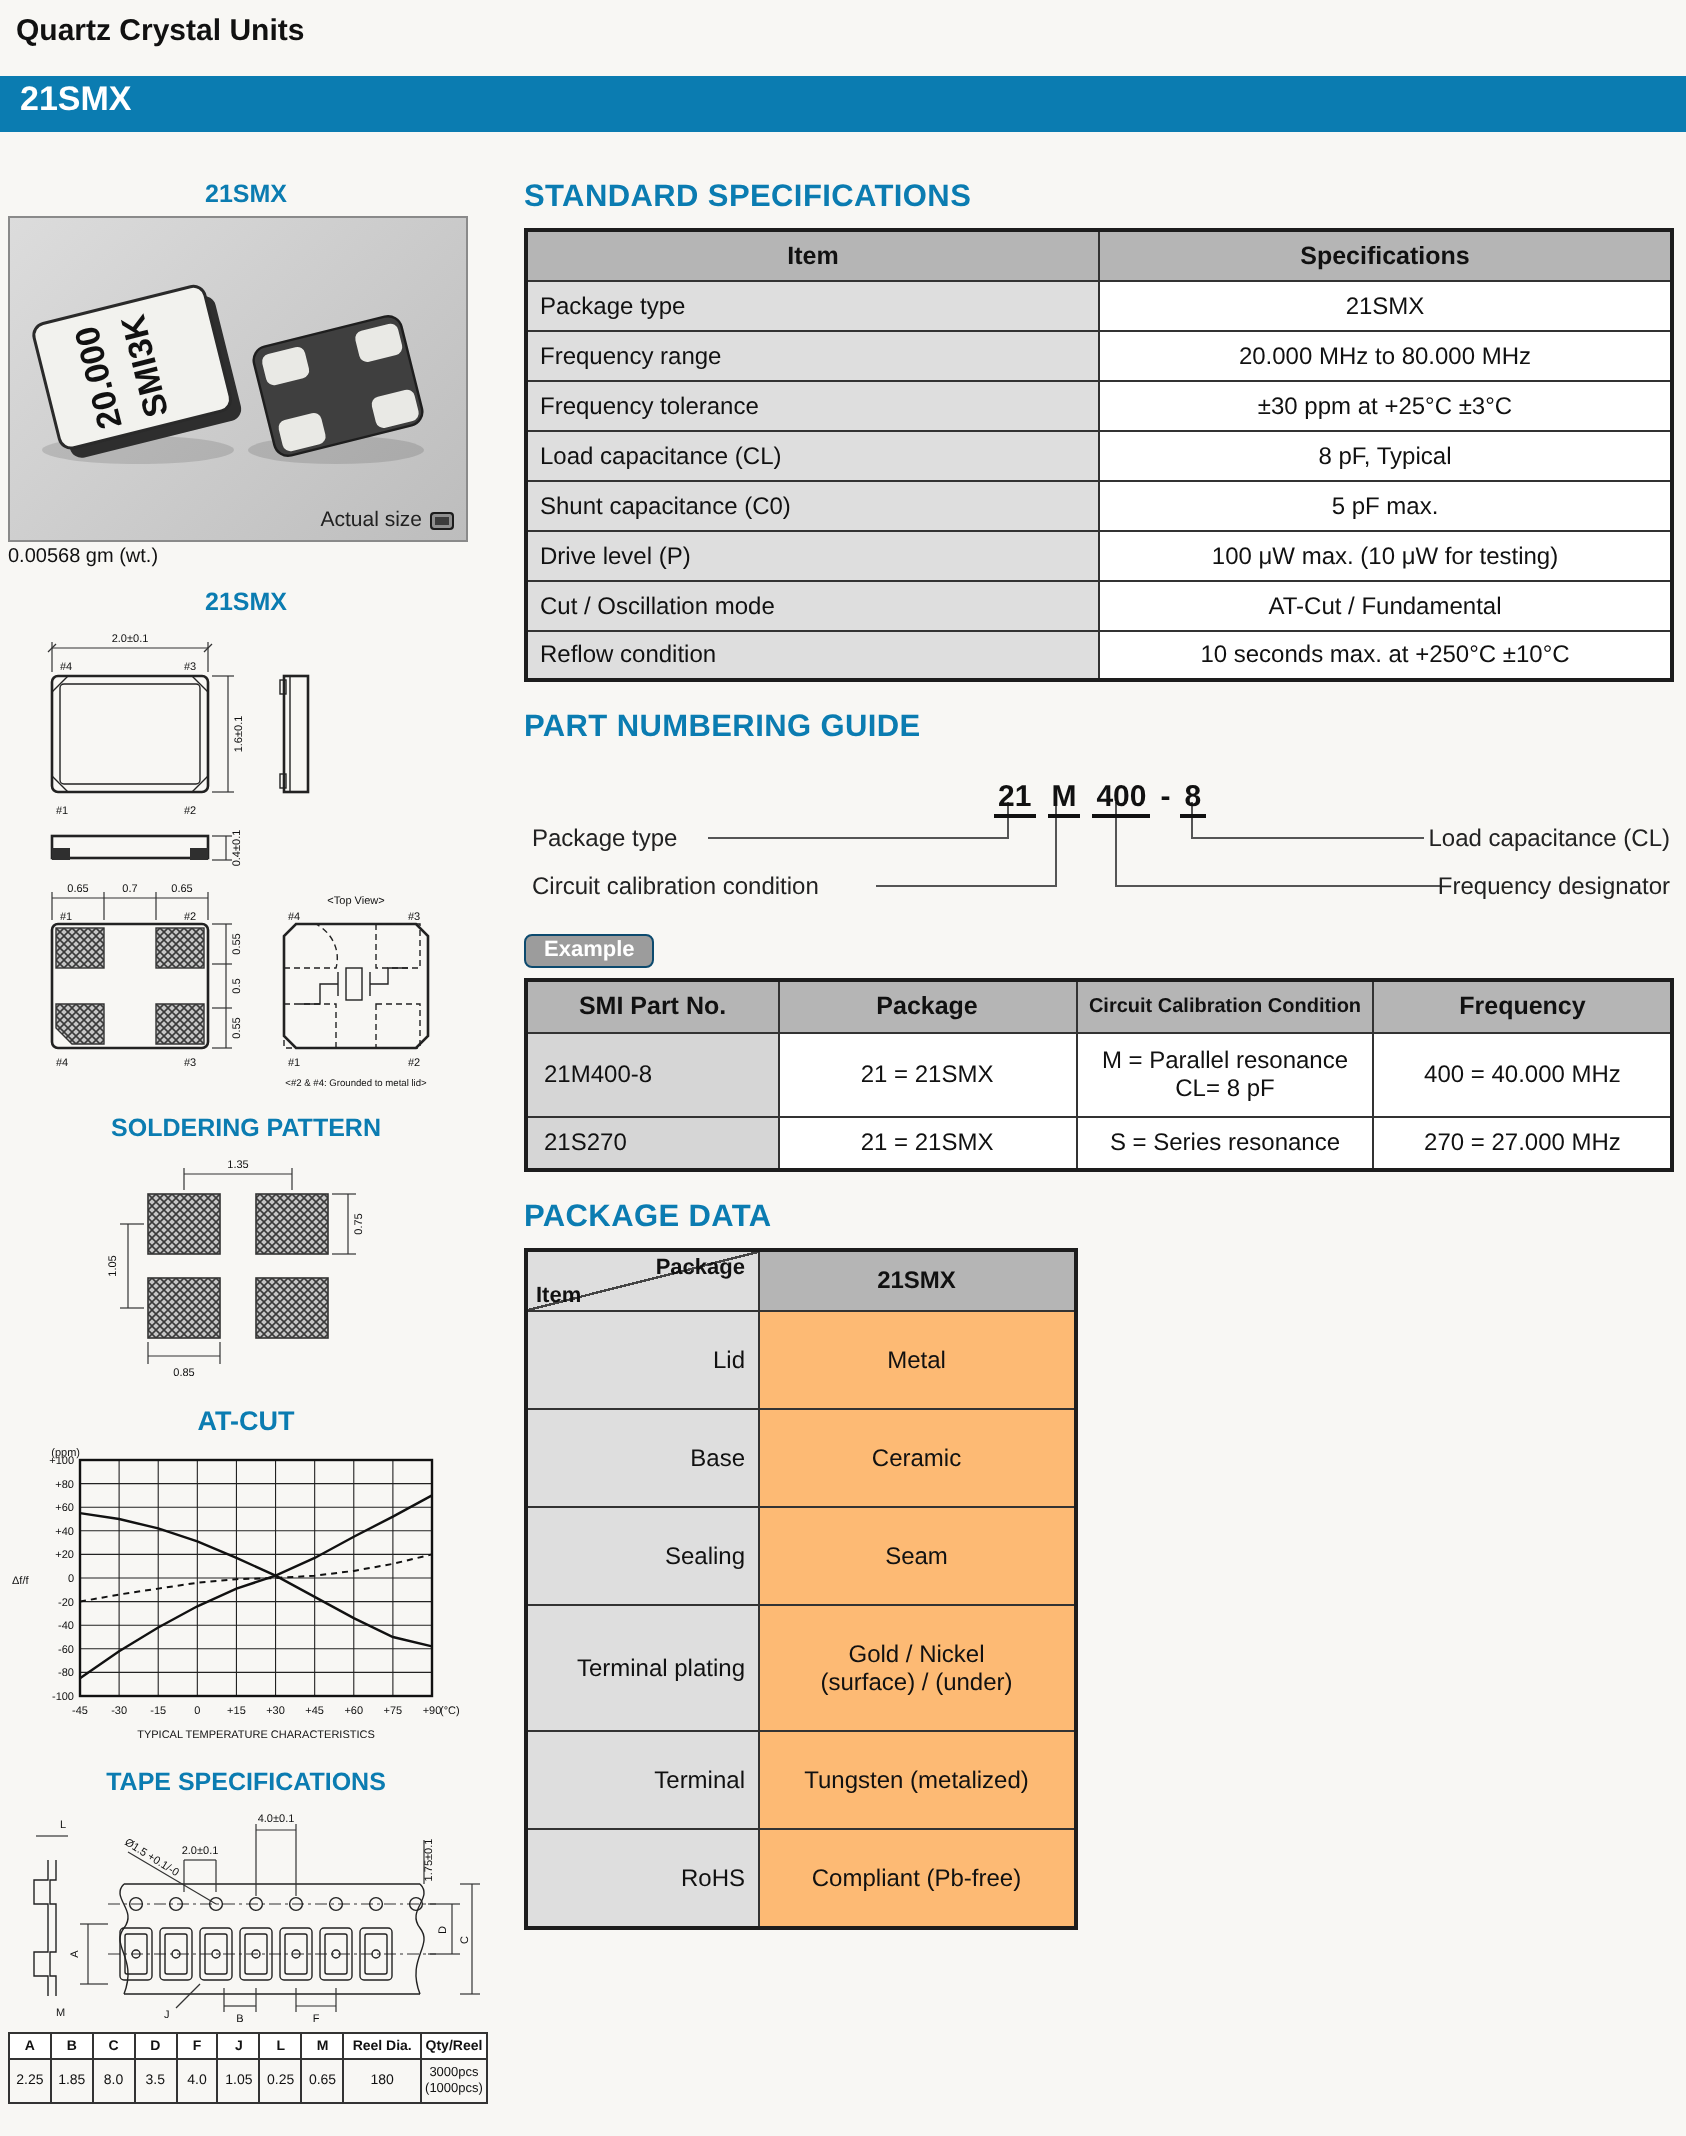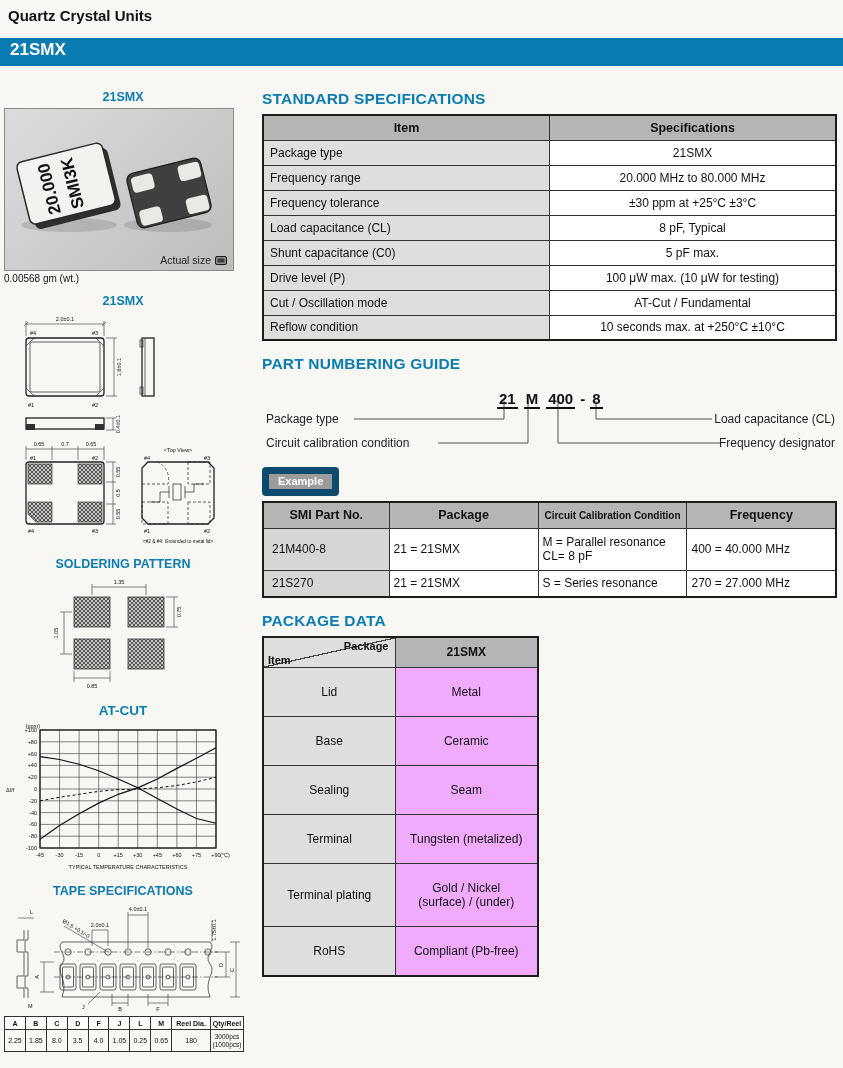--- a/index.html
+++ b/index.html
@@ -25,34 +25,34 @@
 .spec-table td{font-size:12px;height:25px;padding:2px 6px}
 .spec-table td.item{background:#dedede;width:50%;text-align:left}
 .spec-table td.val{background:#fff;text-align:center}
 
 .pn-diagram{position:relative;height:86px;margin-top:2px}
 .pn-lines{position:absolute;left:0;top:0}
 .pn-code{position:absolute;left:232px;top:11px;font-size:15px;font-weight:bold;white-space:nowrap}
 .pn-code .u{display:inline-block;border-bottom:2px solid #111;padding:0 2px;margin:0 3px}
 .pn-code .sep{display:inline-block;margin:0 2px}
 .pn-label{position:absolute;font-size:12px;color:#222;white-space:nowrap}
-.badge{display:inline-block;background:#9c9c9c;color:#fff;font-weight:bold;font-size:11px;padding:1px 9px 2px;border-radius:4px;border:7px solid #0c4a6e;margin:2px 0 5px}
+.badge{display:inline-block;background:#9c9c9c;color:#fff;font-weight:bold;font-size:11px;padding:1px 9px 2px;border-radius:4px;border:1px solid #0c4a6e;margin:2px 0 5px}
 
 .example-table{width:100%;border:2px solid #1d1d1d;margin-bottom:14px}
 .example-table th{background:#b5b5b5;font-size:12.5px;height:26px;text-align:center}
 .example-table th.small{font-size:10px}
-.example-table td{font-size:12px;text-align:left;padding:2px 4px;background:#fff}
+.example-table td{font-size:12px;text-align:center;padding:2px 4px;background:#fff}
 .example-table td.part{background:#d6d6d6;text-align:left;padding-left:8px}
 .example-table tr.r1 td{height:42px}
 .example-table tr.r2 td{height:27px}
 
 .pkg-table{width:277px;border:2px solid #1d1d1d}
 .pkg-table td{font-size:12px}
-.pkg-table td.item{background:#dedede;width:132px;text-align:center;padding:4px 6px;height:26px}
-.pkg-table td.val{background:#f0abfc;text-align:center;padding:17px 4px}
+.pkg-table td.item{background:#dedede;width:116px;text-align:right;padding:4px 6px;height:26px}
+.pkg-table td.val{background:#fdba74;text-align:center;padding:17px 4px}
 .pkg-head{background:#b5b5b5;font-weight:bold;text-align:center;font-size:12.5px}
 td.pkg-corner{position:relative;background:#dedede;height:30px;background-image:linear-gradient(to bottom right,transparent calc(50% - .6px),#444 calc(50% - .6px),#444 calc(50% + .6px),transparent calc(50% + .6px))}
 .pkg-corner .top{position:absolute;top:2px;right:6px;font-weight:bold;font-size:11px}
 .pkg-corner .bottom{position:absolute;bottom:1px;left:4px;font-weight:bold;font-size:11px}
 
 svg{display:block}
 svg text{font-family:"Liberation Sans",sans-serif;fill:#111}
 .dim{font-size:5.5px}.pad{font-size:5.5px}.cap{font-size:5.5px}
 .dln{stroke:#333;stroke-width:.6;fill:none}
 .oln{stroke:#222;stroke-width:1.3;fill:none}
@@ -536,30 +536,30 @@
           </tr>
       <tr>
             <td class="item">Base</td>
             <td class="val">Ceramic</td>
           </tr>
       <tr>
             <td class="item">Sealing</td>
             <td class="val">Seam</td>
           </tr>
       <tr>
-            <td class="item">Terminal</td>
-            <td class="val">Tungsten (metalized)</td>
-          </tr>
-      <tr>
         <td class="item">Terminal plating</td>
         <td class="val">
           <div>Gold / Nickel</div>
           <div>(surface) / (under)</div>
         </td>
       </tr>
       <tr>
+            <td class="item">Terminal</td>
+            <td class="val">Tungsten (metalized)</td>
+          </tr>
+      <tr>
             <td class="item">RoHS</td>
             <td class="val">Compliant (Pb-free)</td>
           </tr>
     </tbody>
       </table>
   </div>
 </div>
 
 </body></html>

